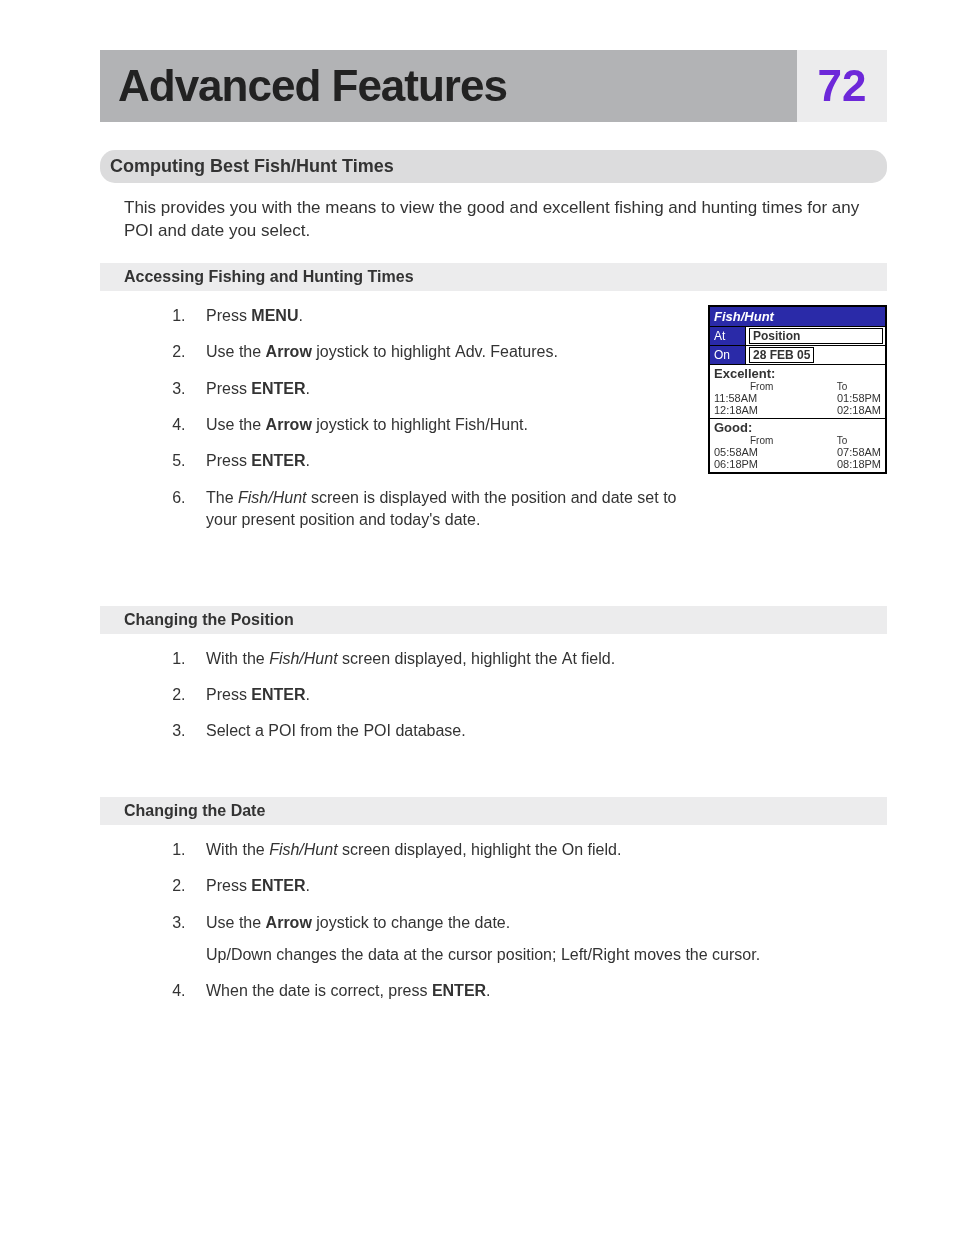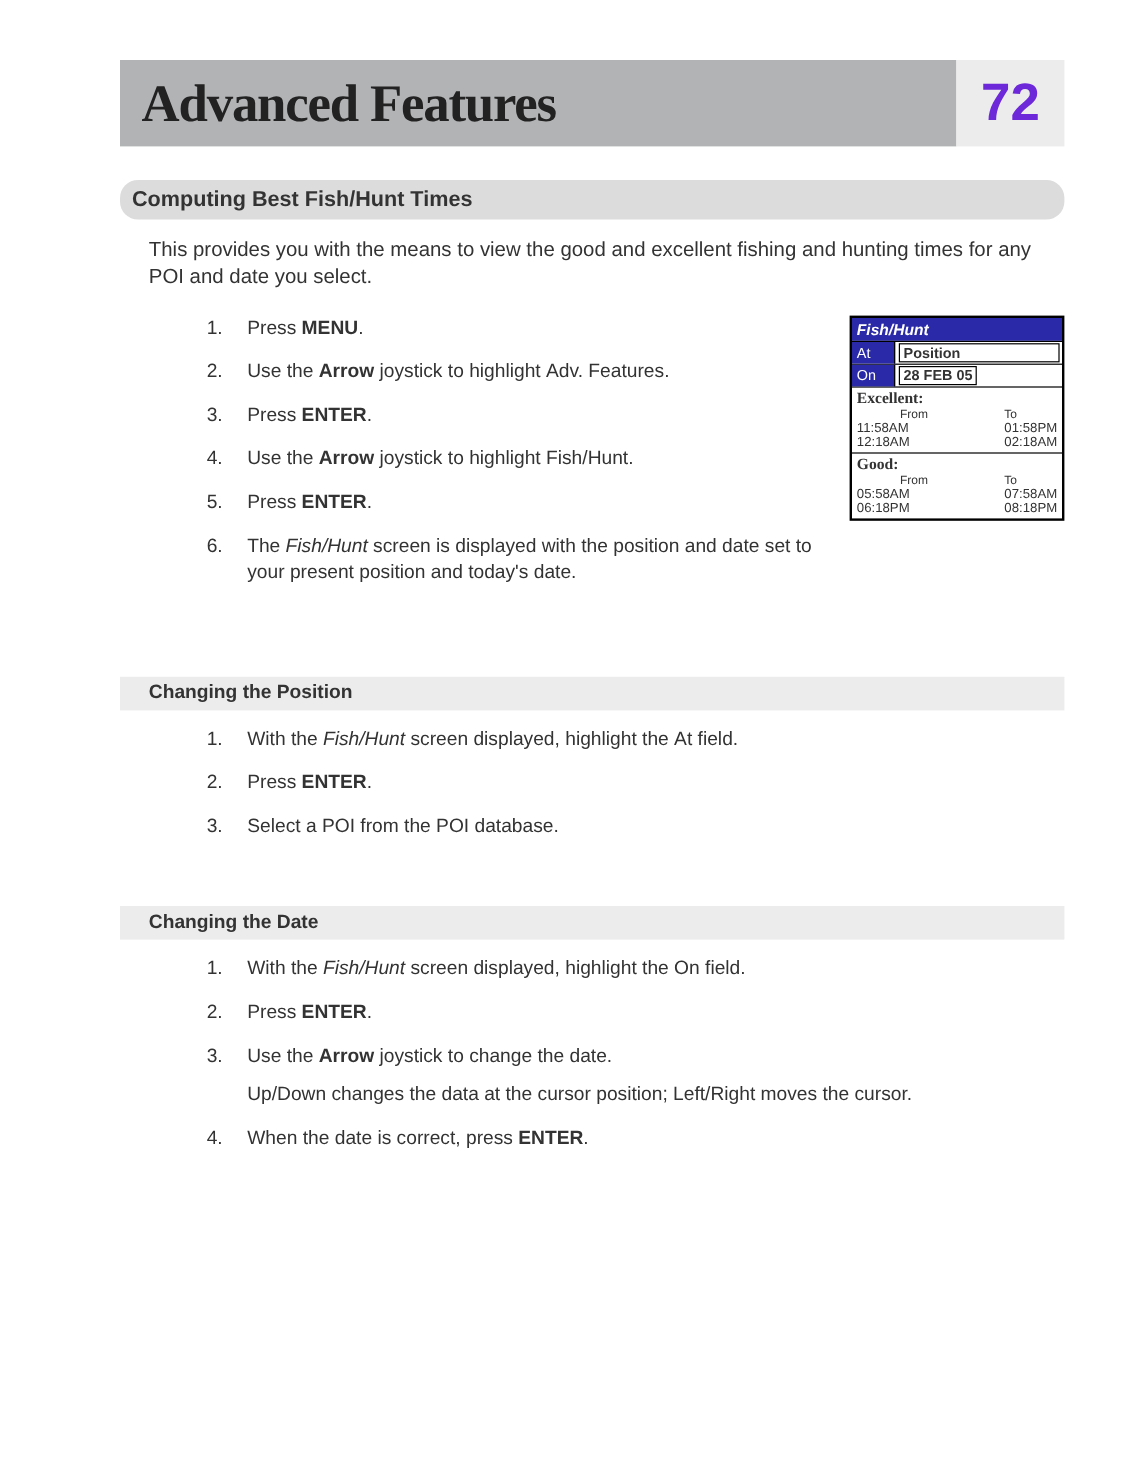--- a/index.html
+++ b/index.html
@@ -23,21 +23,21 @@
     margin-bottom: 28px;
   }
   .header-left {
     flex: 1;
     background: #b2b3b5;
     display: flex;
     align-items: center;
     padding-left: 18px;
   }
   .header-title {
-    font-family: Liberation Serif, serif;
+    font-family: Liberation Sans, sans-serif;
     font-stretch: condensed;
     font-weight: bold;
     font-size: 44px;
     color: #222;
     letter-spacing: -1px;
   }
   .header-right {
     width: 90px;
     background: #ececed;
     display: flex;
@@ -135,21 +135,21 @@
     border: 1px solid #000;
     padding: 0 3px;
     font-size: 12px;
     font-weight: bold;
     display: inline-block;
   }
   .fh-section {
     border-top: 1px solid #000;
     padding: 1px 4px 2px;
   }
-  .fh-head { font-weight: bold; font-size: 13px; font-family: Liberation Serif, serif; }
+  .fh-head { font-weight: bold; font-size: 13px; }
   .fh-times {
     display: flex;
     justify-content: space-between;
     font-size: 11px;
   }
   .fh-col { width: 48%; }
   .fh-small { font-size: 10px; margin-left: 36px; }
   .spacer { height: 40px; }
 </style>
 </head>
@@ -163,20 +163,21 @@
     </div>
     <div class="header-right">
       <span class="page-num">72</span>
     </div>
   </div>
 
   <div class="section-bar">Computing Best Fish/Hunt Times</div>
 
   <div class="intro">This provides you with the means to view the good and excellent fishing and hunting times for any POI and date you select.</div>
 
+  <div class="sub-bar">Accessing Fishing and Hunting Times</div>
 
   <div class="content-row">
     <div class="steps">
       <ol class="steps-list">
         <li>
           <span>Press </span><span class="btn-label">MENU</span><span>.</span>
         </li>
         <li>
           <span>Use the </span><span class="btn-label">Arrow</span><span> joystick to highlight </span><span class="ui-label">Adv. Features</span><span>.</span>
         </li>

